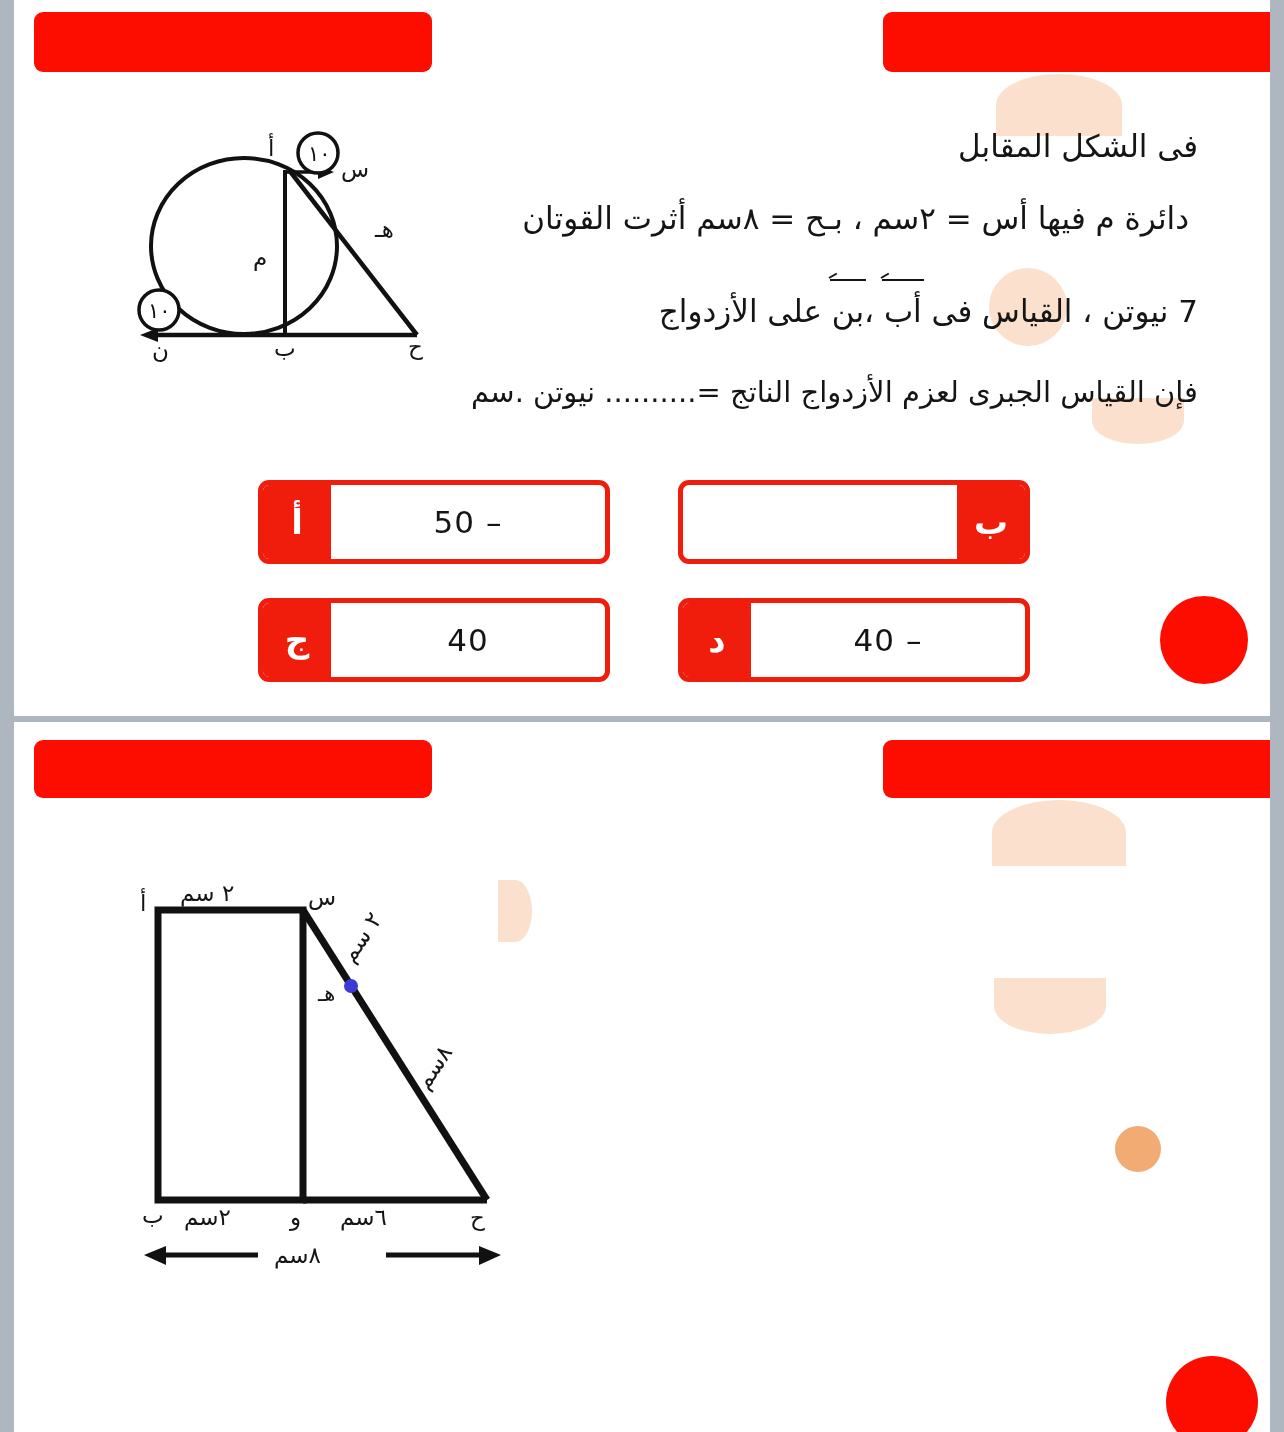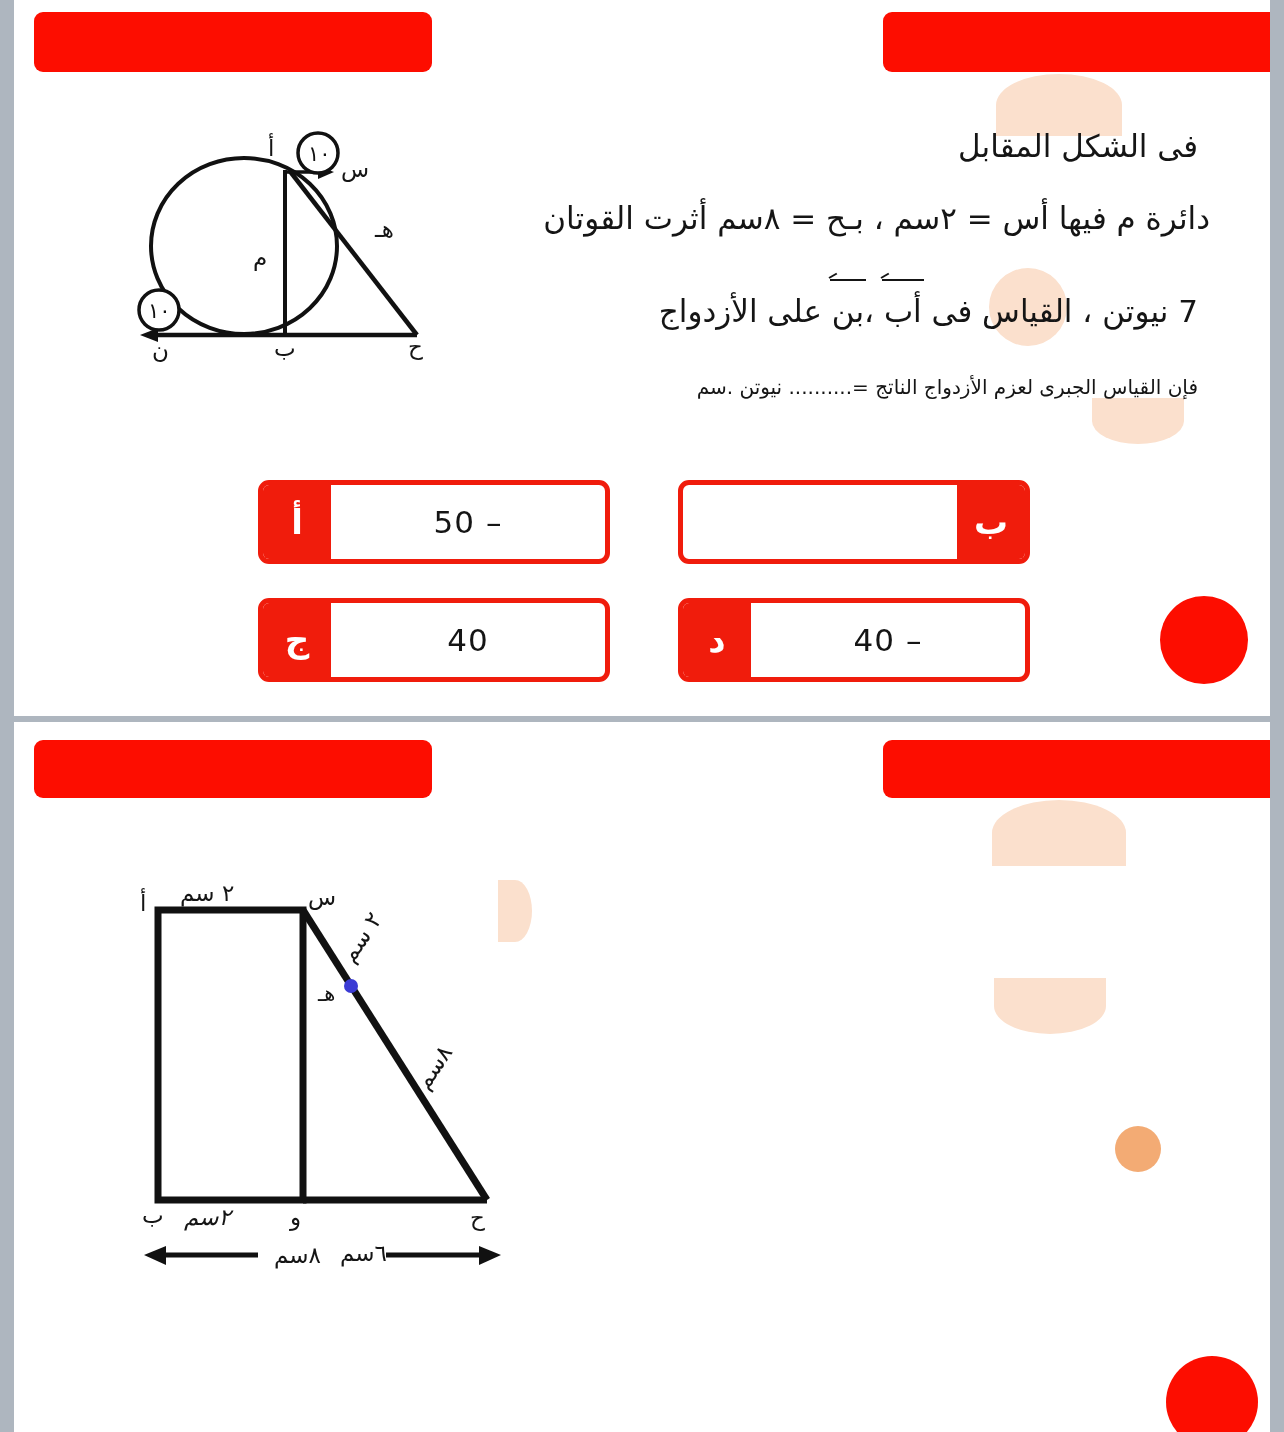--- a/index.html
+++ b/index.html
@@ -27,23 +27,23 @@
   .blob.dark{background:#f3ab74;border-radius:50%;}
   .redcircle{position:absolute;background:#fd0d00;border-radius:50%;}
 
   
   .qtext{
     position:absolute;color:#151515;
     font-family:"DejaVu Sans","Liberation Sans",sans-serif;
     direction:rtl;text-align:right;white-space:nowrap;
   }
   .l1{right:72px;top:128px;font-size:31px;}
-  .l2{right:60px;top:200px;font-size:31px;}
+  .l2{right:81px;top:200px;font-size:31px;}
   .l3{right:72px;top:293px;font-size:31px;}
-  .l4{right:72px;top:375px;font-size:20px;}
+  .l4{right:72px;top:375px;font-size:29px;}
 
   .vecwrap{position:relative;display:inline-block;}
   .vecwrap .vbar{
     position:absolute;left:-2px;right:-2px;top:-14px;height:0;
     border-top:2.5px solid #151515;
   }
   .vecwrap .vbar::before{
     content:"";position:absolute;left:-1px;top:-4px;
     border-top:2.5px solid #151515;width:9px;
     transform:rotate(-30deg);transform-origin:left center;
@@ -177,19 +177,19 @@
       <rect x="136" y="368" width="128" height="30" fill="#ffffff"></rect>
     </svg>
 
     <div class="figlabel" style="left:18px;top:18px;">أ</div>
     <div class="figlabel" style="left:58px;top:8px;">٢ سم</div>
     <div class="figlabel" style="left:186px;top:12px;">س</div>
     <div class="figlabel rot-neg" style="left:212px;top:52px;">٢ سم</div>
     <div class="figlabel sm" style="left:196px;top:110px;">هـ</div>
     <div class="figlabel rot-neg" style="left:288px;top:182px;">٨سم</div>
     <div class="figlabel" style="left:20px;top:330px;">ب</div>
-    <div class="figlabel" style="left:62px;top:332px;font-style:italic;">٢سم</div>
+    <div class="figlabel" style="left:62px;top:332px;">٢سم</div>
     <div class="figlabel" style="left:168px;top:332px;">و</div>
-    <div class="figlabel" style="left:218px;top:332px;margin-top:36px;">٦سم</div>
+    <div class="figlabel" style="left:218px;top:332px;">٦سم</div>
     <div class="figlabel" style="left:348px;top:332px;">ح</div>
     <div class="figlabel" style="left:152px;top:370px;">٨سم</div>
   </div>
 </div>
 
 </body></html>

